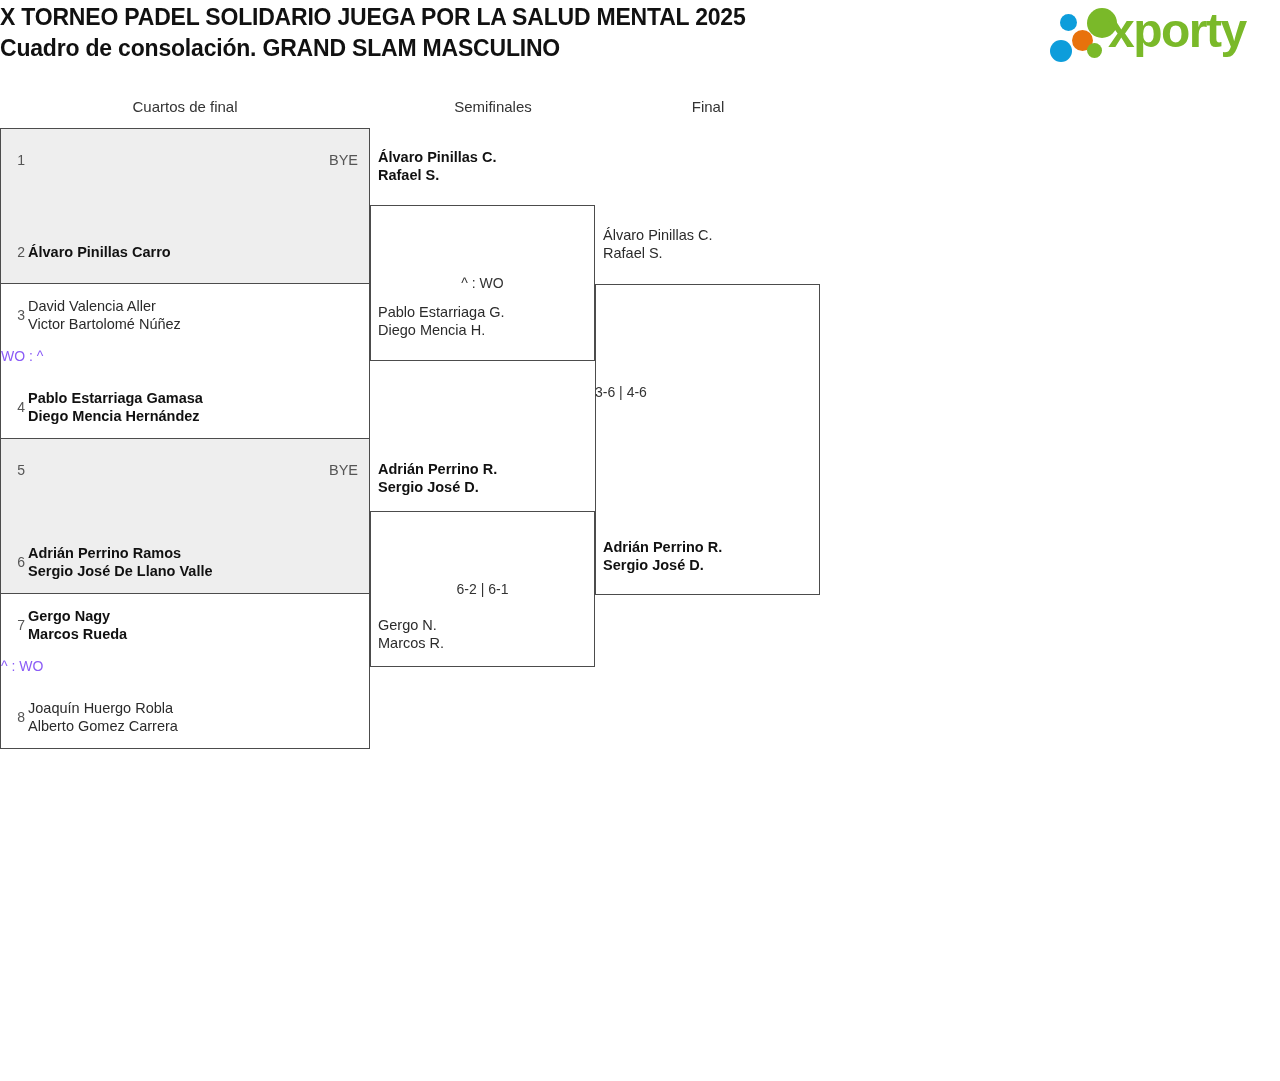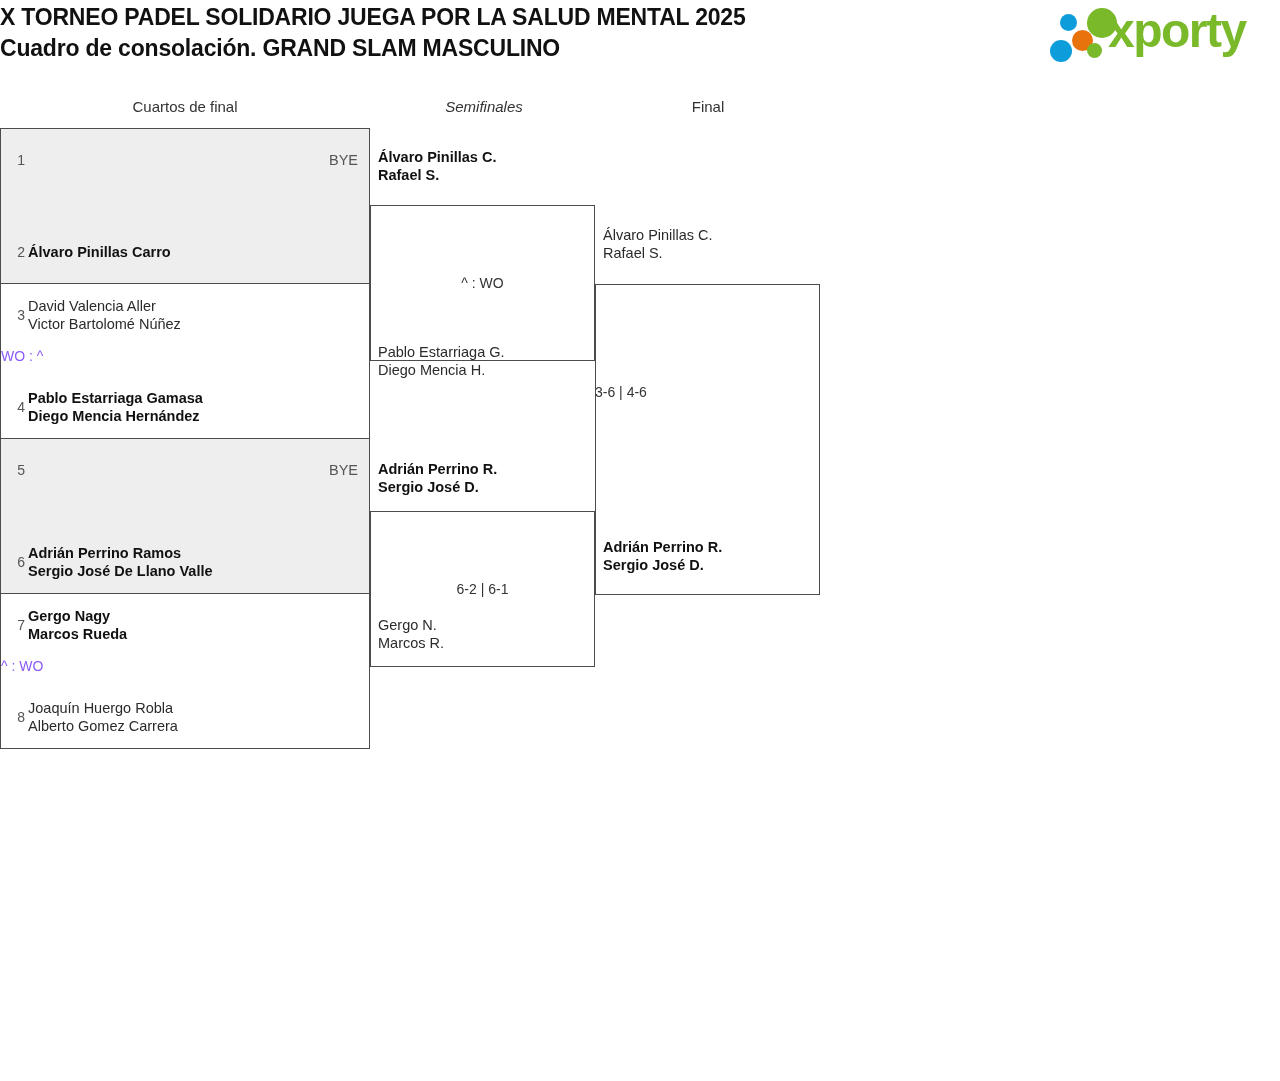--- a/index.html
+++ b/index.html
@@ -35,21 +35,21 @@
     font-size:48px;font-weight:bold;color:#7ab929;
     letter-spacing:-1.5px;line-height:60px;
   }
 
   
   .round-head{
     position:absolute;font-size:15px;color:#333333;
     text-align:center;white-space:nowrap;top:98px;
   }
   #rh-qf{left:0px;width:370px;}
-  #rh-sf{left:372px;width:224px;font-style:italic;}
+  #rh-sf{left:381px;width:224px;}
   #rh-f{left:596px;width:224px;}
 
   
   #bracket{position:absolute;left:0;top:0;width:1280px;height:1081px;}
 
   
   .qf{
     position:absolute;left:0px;width:368px;height:154px;
     border:1px solid #4c4c4c;
   }
@@ -92,21 +92,21 @@
     position:absolute;left:0px;top:0px;width:223px;height:154px;
     display:flex;align-items:center;justify-content:center;
     font-size:14px;color:#333333;
   }
   .sf-team{
     position:absolute;left:378px;width:215px;
     font-size:14.5px;line-height:18px;color:#2b2b2b;
   }
   .sf-team.win{font-weight:bold;color:#111111;}
   #sf1-top{top:148px;}
-  #sf1-bot{top:303px;margin-top:40px;}
+  #sf1-bot{top:303px;}
   #sf2-top{top:460px;}
   #sf2-bot{top:616px;}
 
   
   #fbox{
     position:absolute;left:595px;top:284px;width:223px;height:309px;
     border:1px solid #4c4c4c;background:#ffffff;
   }
   #f-score{
     position:absolute;left:595px;top:384px;width:268px;

